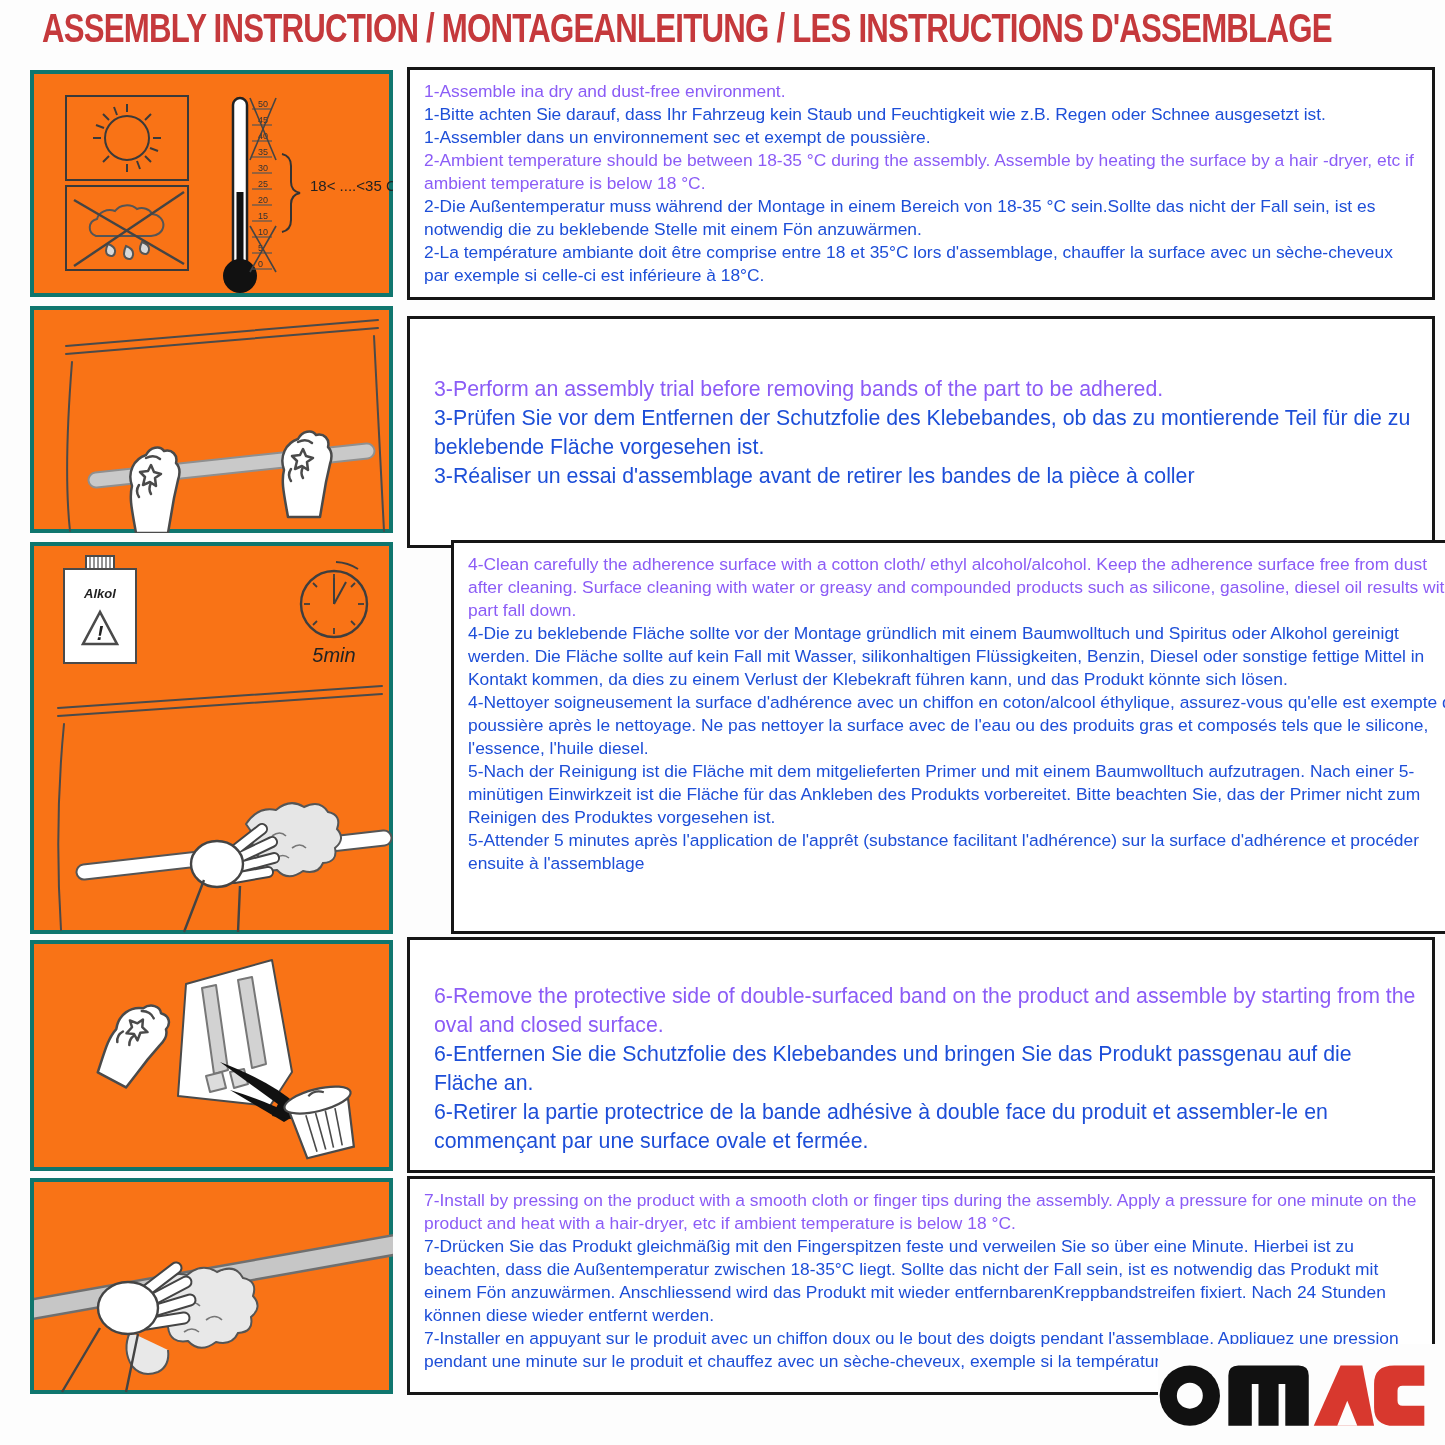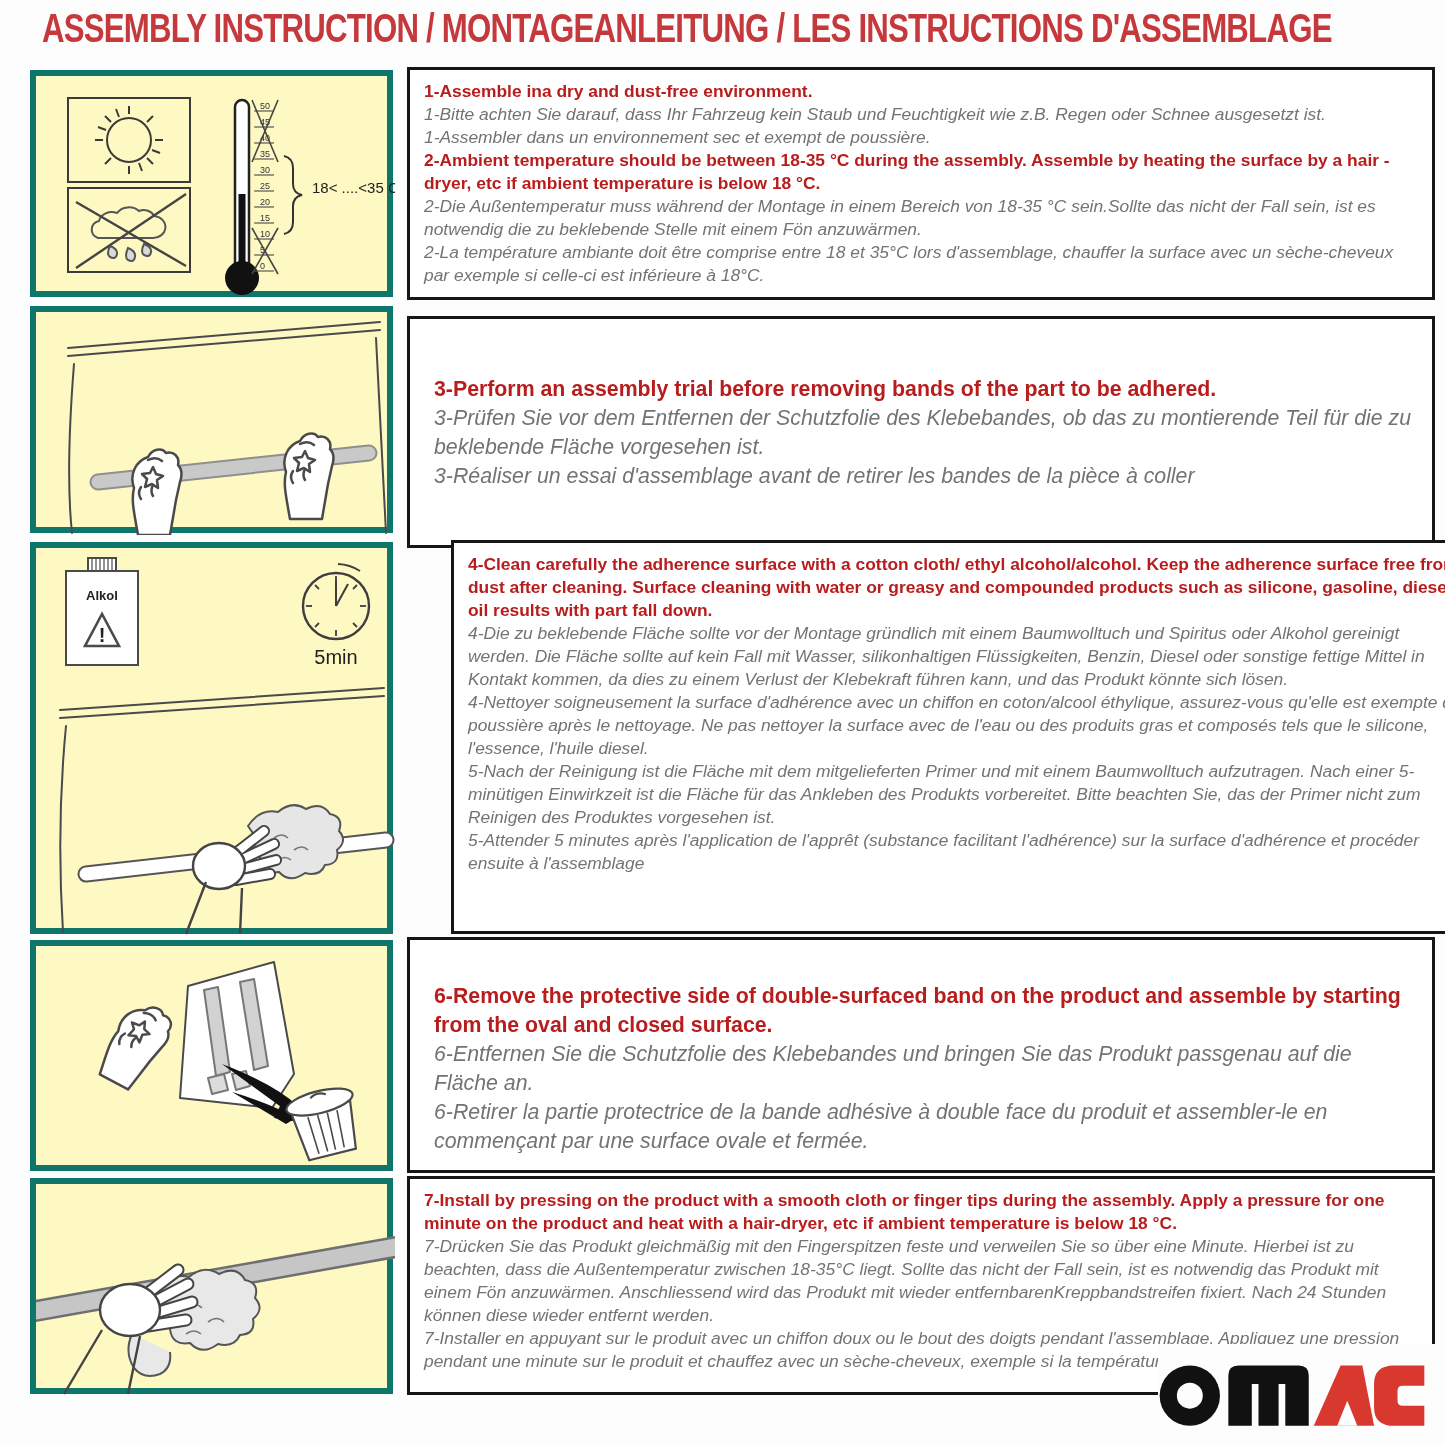--- a/index.html
+++ b/index.html
@@ -1,26 +1,26 @@
 <!DOCTYPE html>
 <html><head>
 <meta charset="utf-8">
 <style>
   html,body{margin:0;padding:0;background:#ffffff;}
   .page{position:relative;width:1445px;height:1445px;background:#fdfdfd;overflow:hidden;
         font-family:"Liberation Sans",sans-serif;color:#222;}
   .title{position:absolute;left:42px;top:6px;font-size:40px;font-weight:bold;
          letter-spacing:-1px;color:#c5393c;white-space:nowrap;
          transform:scaleX(0.78);transform-origin:left top;}
-  .illus{position:absolute;left:30px;width:363px;border:6px solid #0f766e;background:#fef9c3;box-sizing:border-box;}
+  .illus{position:absolute;left:30px;width:363px;border:4px solid #0f766e;background:#f97316;box-sizing:border-box;}
   .tbox{position:absolute;left:407px;width:1028px;border:3px solid #161616;background:#fff;
         box-sizing:border-box;}
   .tbox p{margin:0;line-height:1.32;}
-  .b{font-weight:bold;color:#b91c1c;}
-  .n{color:#737373;font-style:italic;}
+  .b{font-weight:normal;color:#8b5cf6;}
+  .n{color:#1d4ed8;}
   .gap{margin-top:24px;}
   .gap-lg{margin-top:28px;}
   .fs-sm{font-size:17.4px;padding:10px 14px;}
   .fs-lg{font-size:21.3px;}
   .fs-lg p{line-height:1.36;}
   .r2pad{padding:56px 14px 0 24px;}
   .r4pad{padding:42px 14px 18px 24px;}
   .logo-wrap{position:absolute;left:1158px;top:1344px;width:287px;height:100px;background:#fdfdfd;
              display:flex;align-items:center;justify-content:flex-start;z-index:5;}
   .sr{position:absolute;width:1px;height:1px;overflow:hidden;clip:rect(0 0 0 0);}
@@ -142,21 +142,21 @@
       <use href="#fist" x="0" y="0" transform="translate(88,128)"></use>
       <use href="#fist" x="0" y="0" transform="translate(240,112)"></use>
     </svg>
   </div>
   <div class="tbox fs-lg r2pad" style="top:316px;height:232px;">
     <p class="b">3-Perform an assembly trial before removing bands of the part to be adhered.</p>
     <p class="n">3-Prüfen Sie vor dem Entfernen der Schutzfolie des Klebebandes, ob das zu montierende Teil für die zu beklebende Fläche vorgesehen ist.</p>
     <p class="n">3-Réaliser un essai d'assemblage avant de retirer les bandes de la pièce à coller</p>
   </div>
 
-  <div class="illus" style="top:542px;height:392px;">
+  <div class="illus" style="top:542px;height:392px;font-style:italic;">
     <svg viewBox="0 0 359 388" width="359" height="388">
 
       <g stroke="#4a4a4a" stroke-width="2" fill="#fff">
         <rect x="52" y="10" width="28" height="13"></rect>
         <g stroke-width="1.2">
             <line x1="56" y1="10" x2="56" y2="23"></line>
             <line x1="60" y1="10" x2="60" y2="23"></line>
           <line x1="64" y1="10" x2="64" y2="23"></line>
             <line x1="68" y1="10" x2="68" y2="23"></line>
           <line x1="72" y1="10" x2="72" y2="23"></line>

